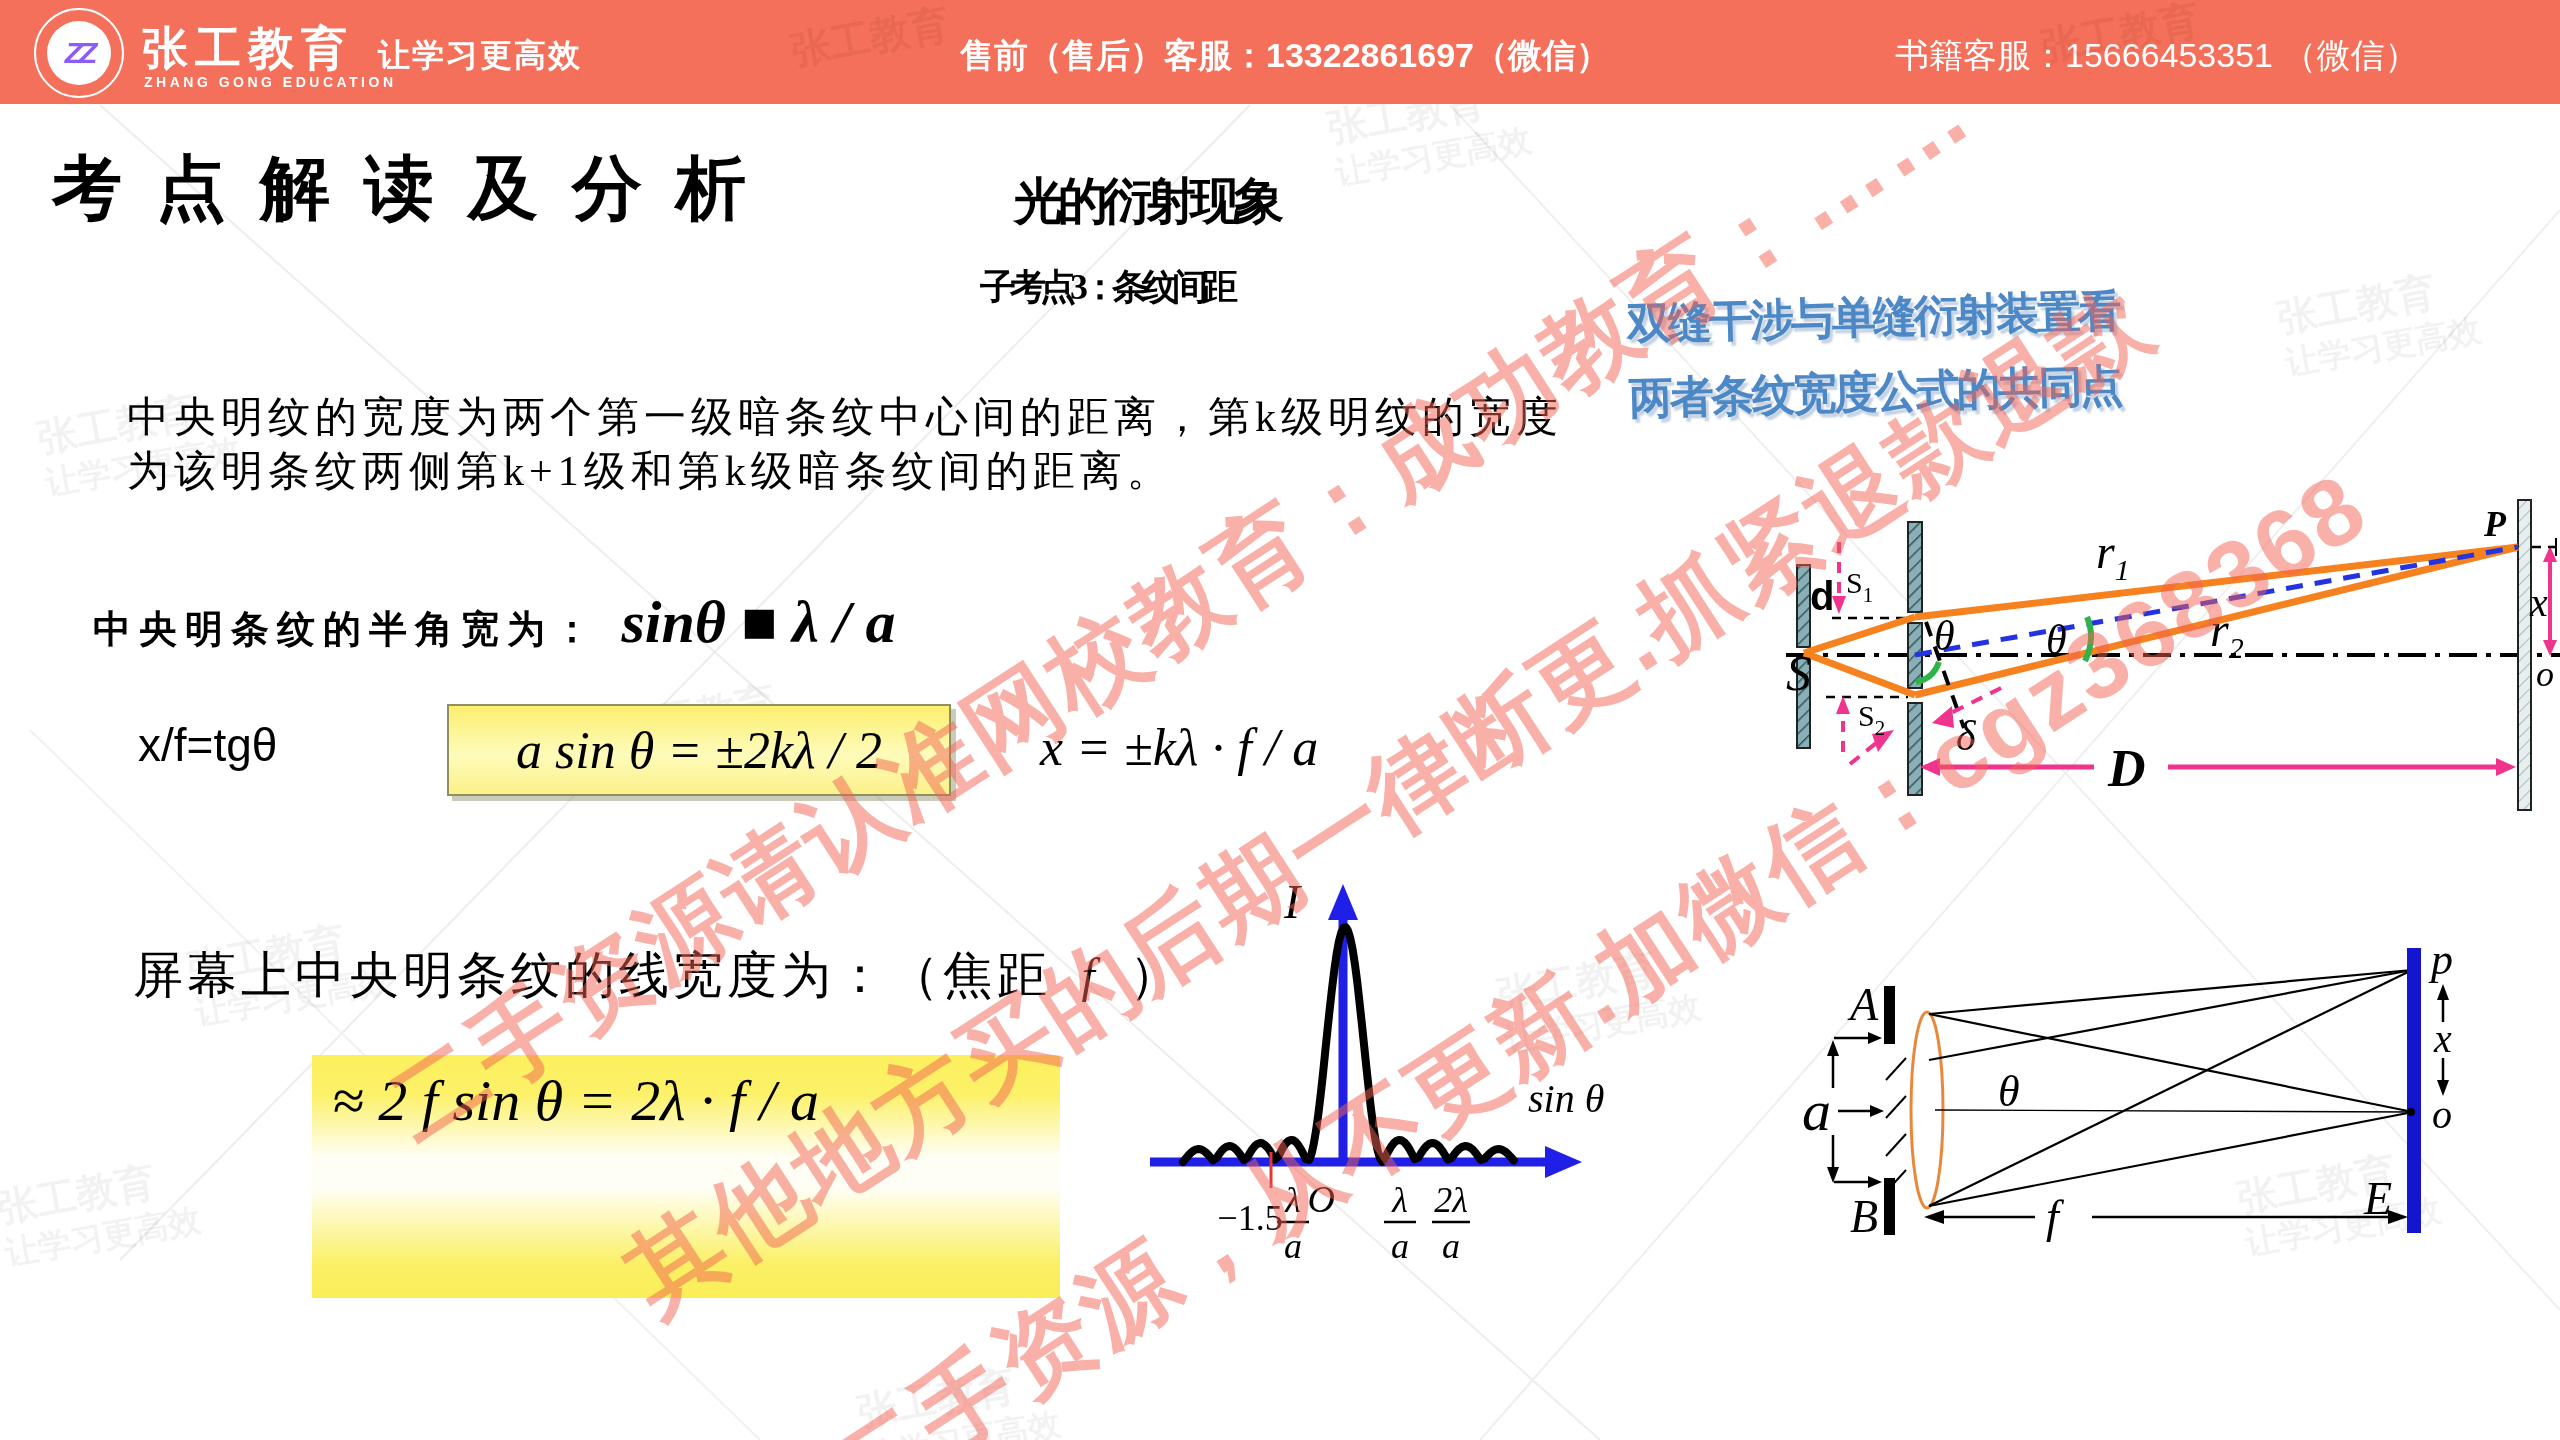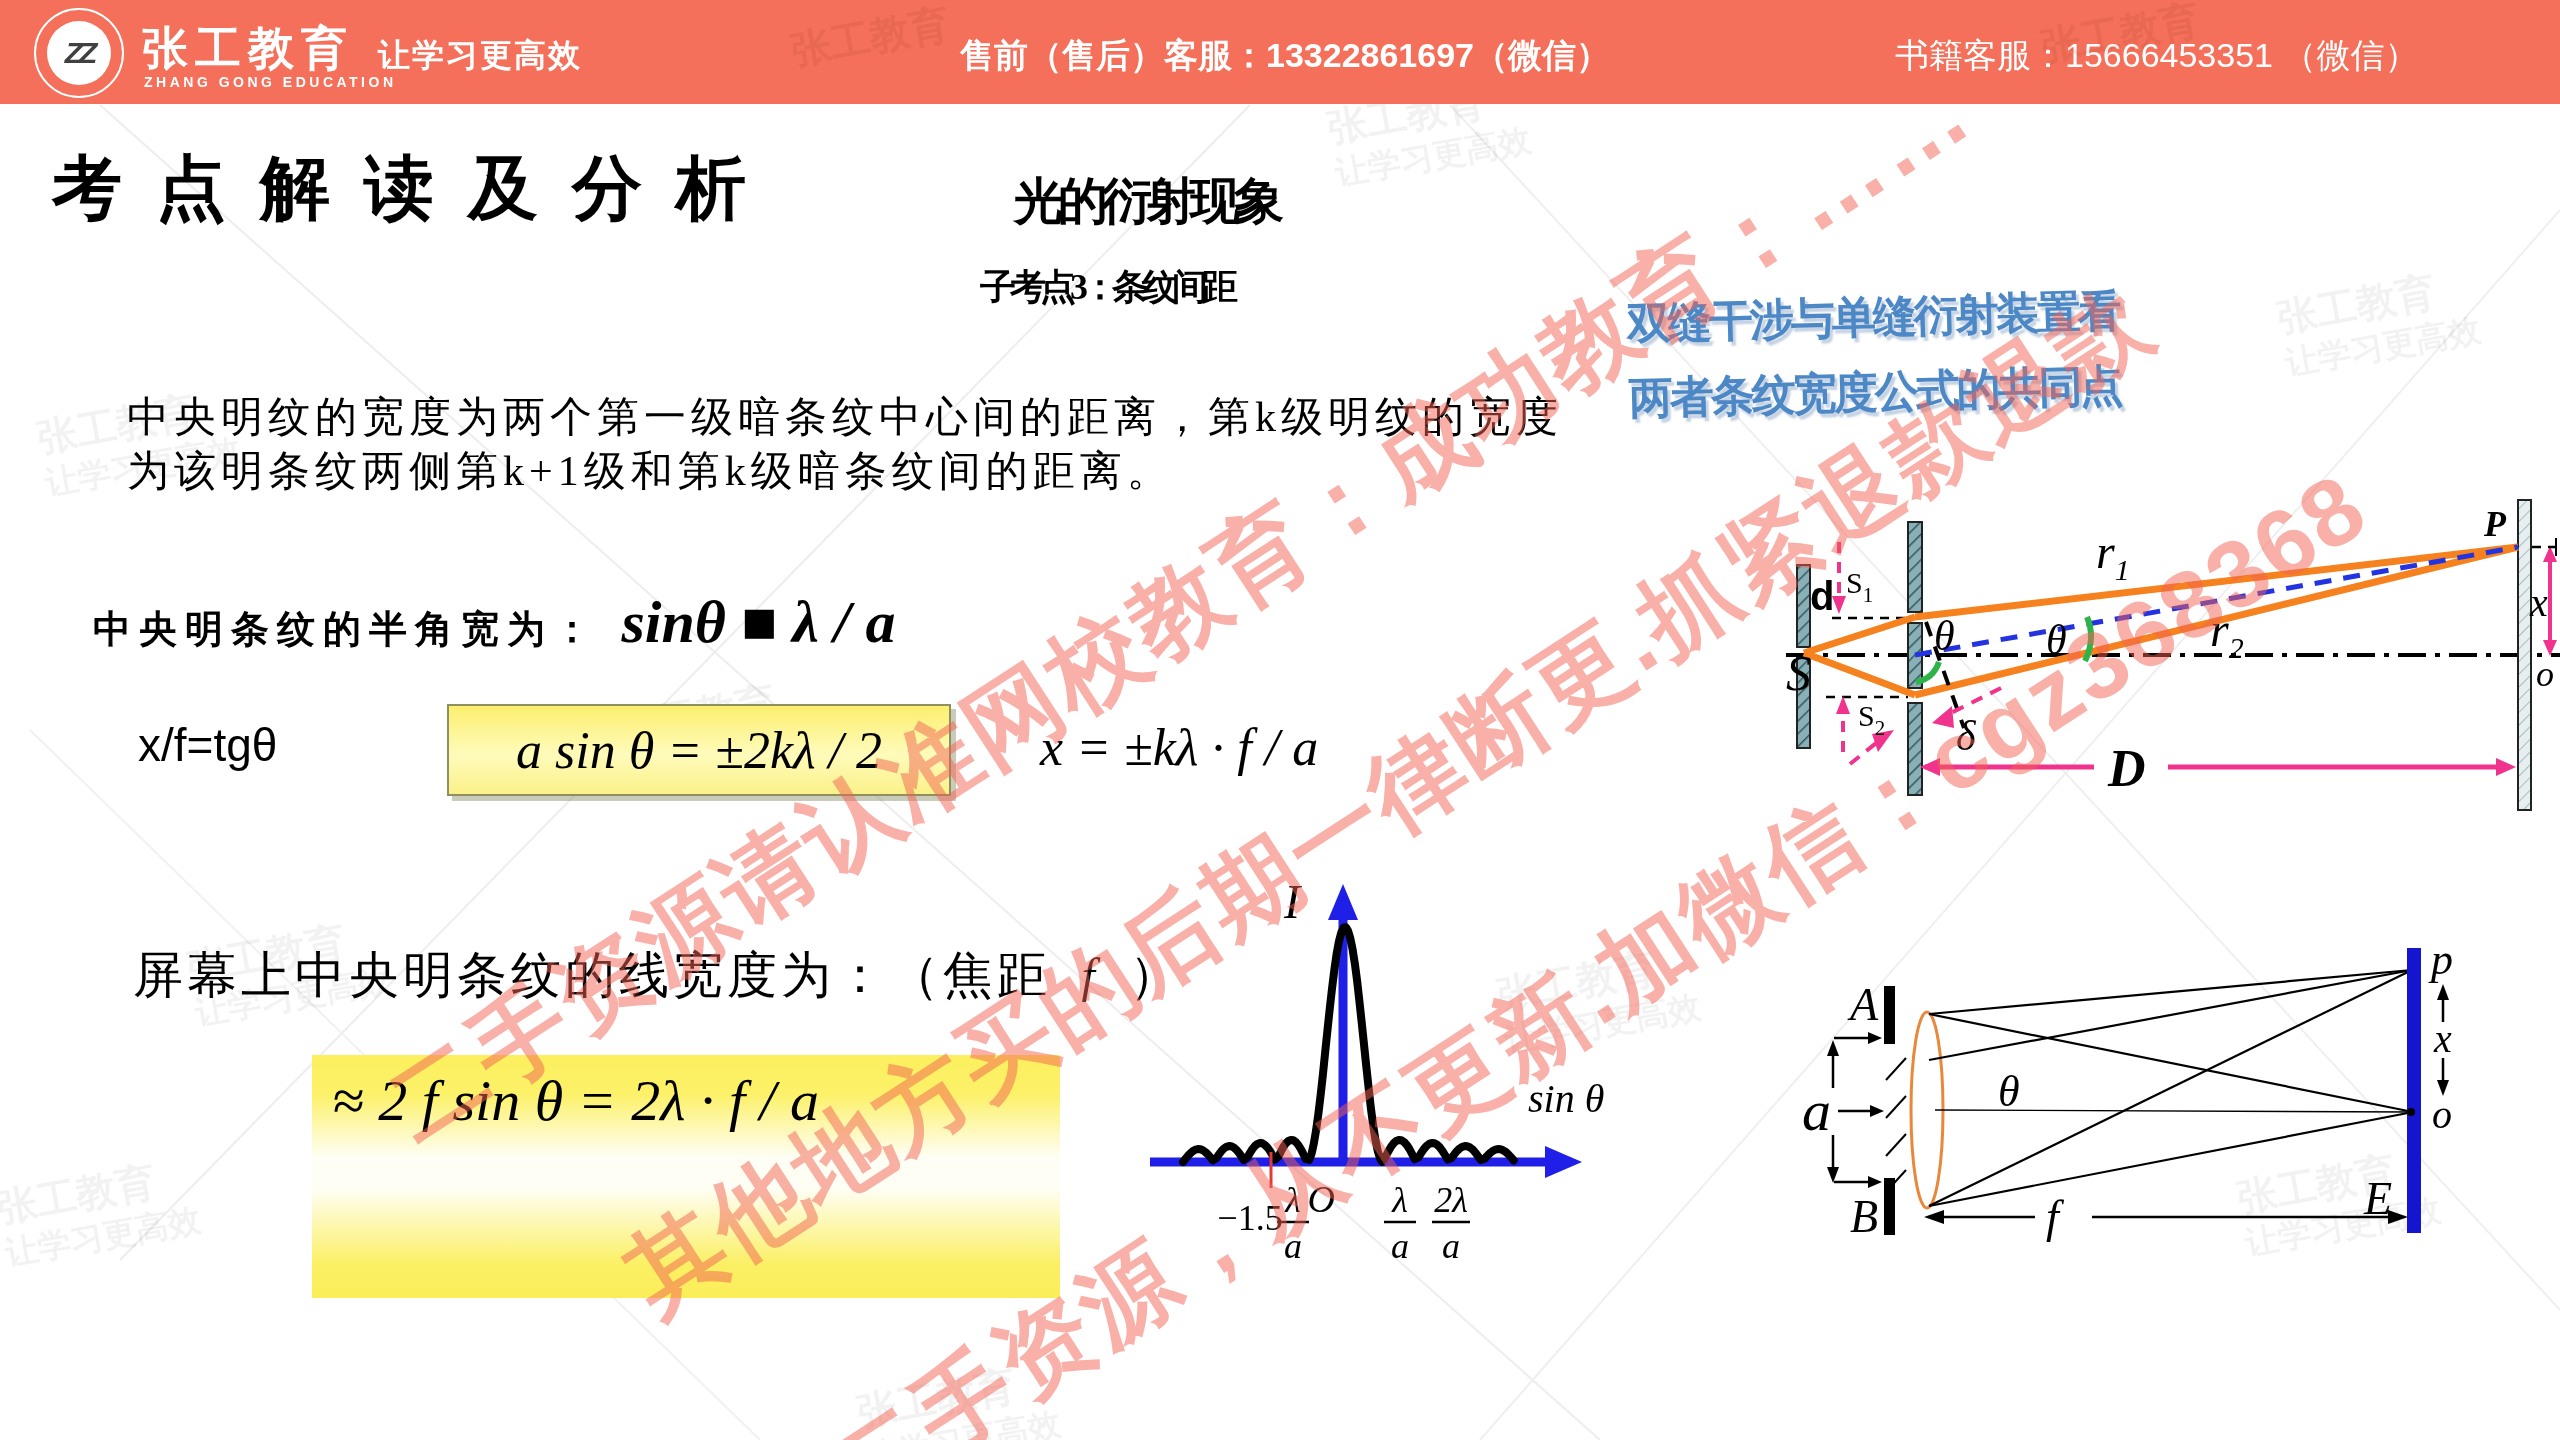--- a/index.html
+++ b/index.html
@@ -115,21 +115,21 @@
     </div>
 
   <header class="topbar" style="background:#F4705A;">
     <div class="tile on-header" style="left:790px;top:14px">
         <div>张工教育</div>
       </div>
     <div class="tile on-header" style="left:2040px;top:10px">
         <div>张工教育</div>
       </div>
     <div class="logo-ring">
-      <div class="logo-disc" style="color:#404040;">ZZ</div>
+      <div class="logo-disc" style="color:#8b5cf6;">ZZ</div>
     </div>
     <div class="brand">张工教育</div>
     <div class="brand-en">ZHANG GONG EDUCATION</div>
     <div class="slogan">让学习更高效</div>
     <div class="svc1">售前（售后）客服：13322861697（微信）</div>
     <div class="svc2">书籍客服：15666453351 （微信）</div>
   </header>
 
   <div class="page-title">考点解读及分析</div>
   <div class="topic">光的衍射现象</div>

